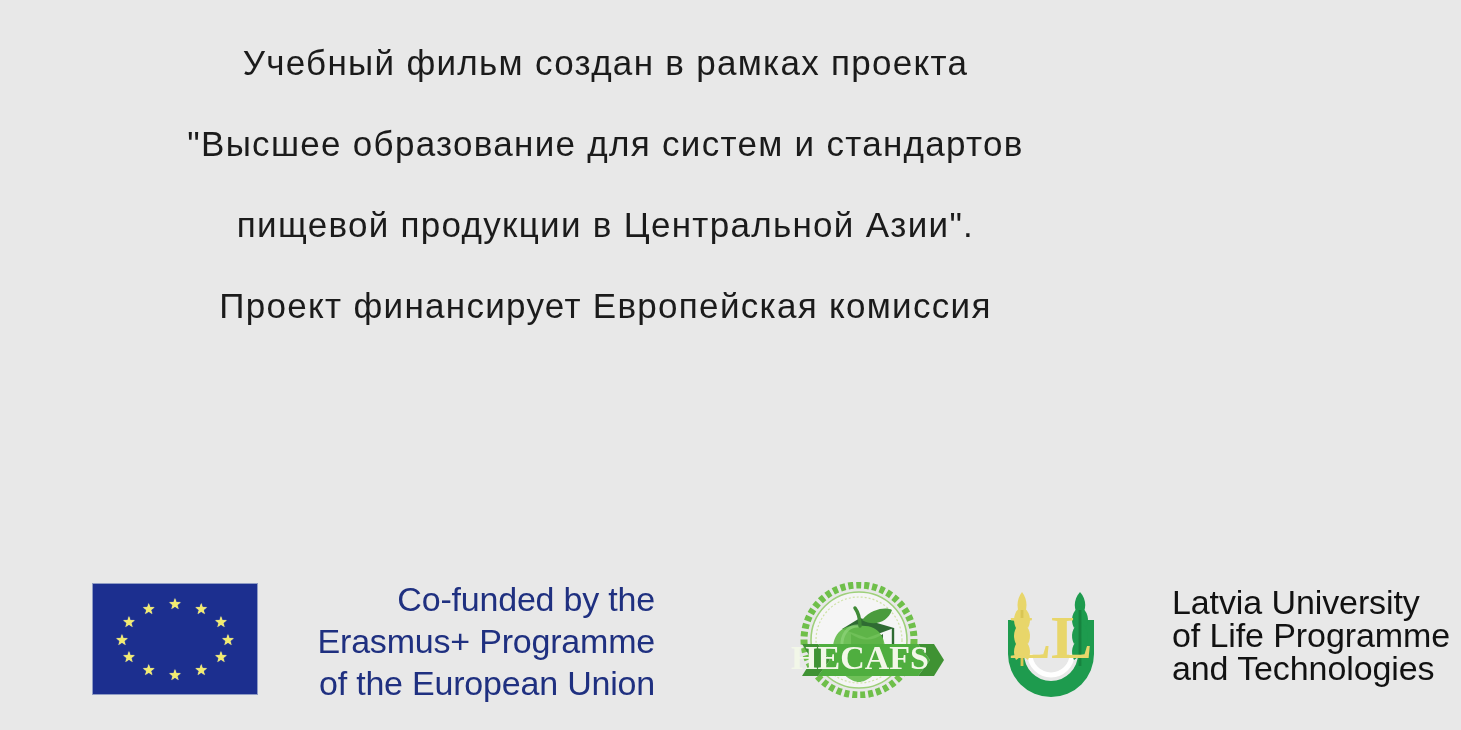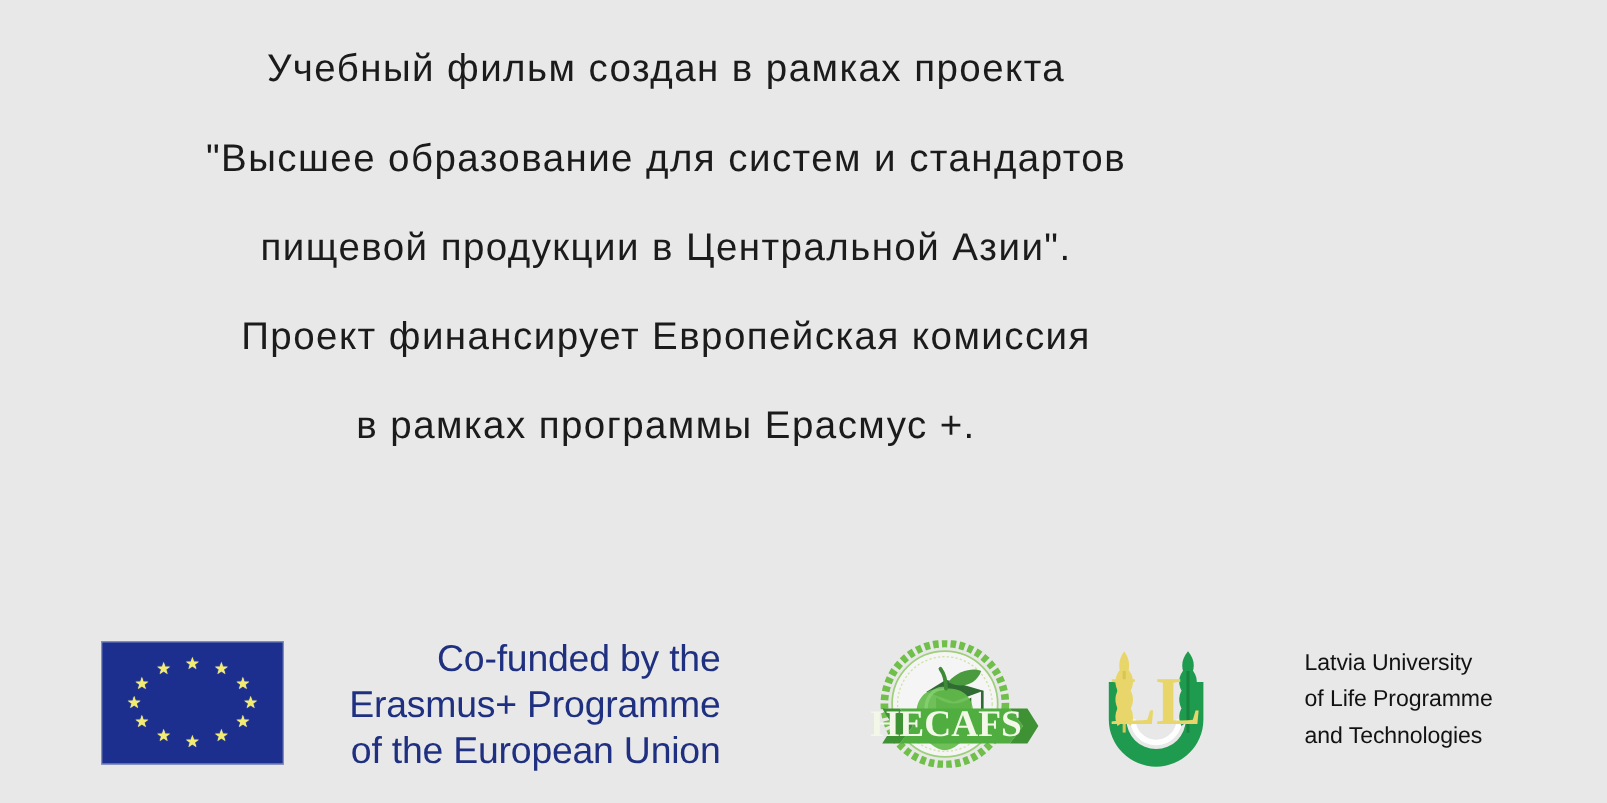--- a/index.html
+++ b/index.html
@@ -117,39 +117,37 @@
     height: 118px;
   }
   #llu-mark svg { display: block; }
 
   #llu-text {
     position: absolute;
     left: 1172px;
     top: 26px;
     color: #121212;
     font-family: "Liberation Sans", "DejaVu Sans", sans-serif;
-    font-size: 21px;
+    font-size: 34px;
     font-weight: 400;
     line-height: 33px;
     letter-spacing: -0.1px;
-    margin-left: 14px;
   }
   #llu-text .ll { display: block; white-space: nowrap; }
 </style>
 </head>
 <body>
 
 <div id="slide">
 
   <div id="caption">
     <span class="caption-line">Учебный фильм создан в рамках проекта</span>
     <span class="caption-line">"Высшее образование для систем и стандартов</span>
     <span class="caption-line">пищевой продукции в Центральной Азии".</span>
     <span class="caption-line">Проект финансирует Европейская комиссия</span>
-    <span class="caption-line">в рамках программы Ерасмус +.</span>
   </div>
 
   <div id="logo-strip">
 
     <div id="eu-flag-wrap">
       <div id="eu-flag">
         <span class="eu-star" style="left:50%;  top:18%;"></span>
         <span class="eu-star" style="left:66%;  top:22.3%;"></span>
         <span class="eu-star" style="left:78%;  top:34%;"></span>
         <span class="eu-star" style="left:82.3%;top:50%;"></span>

